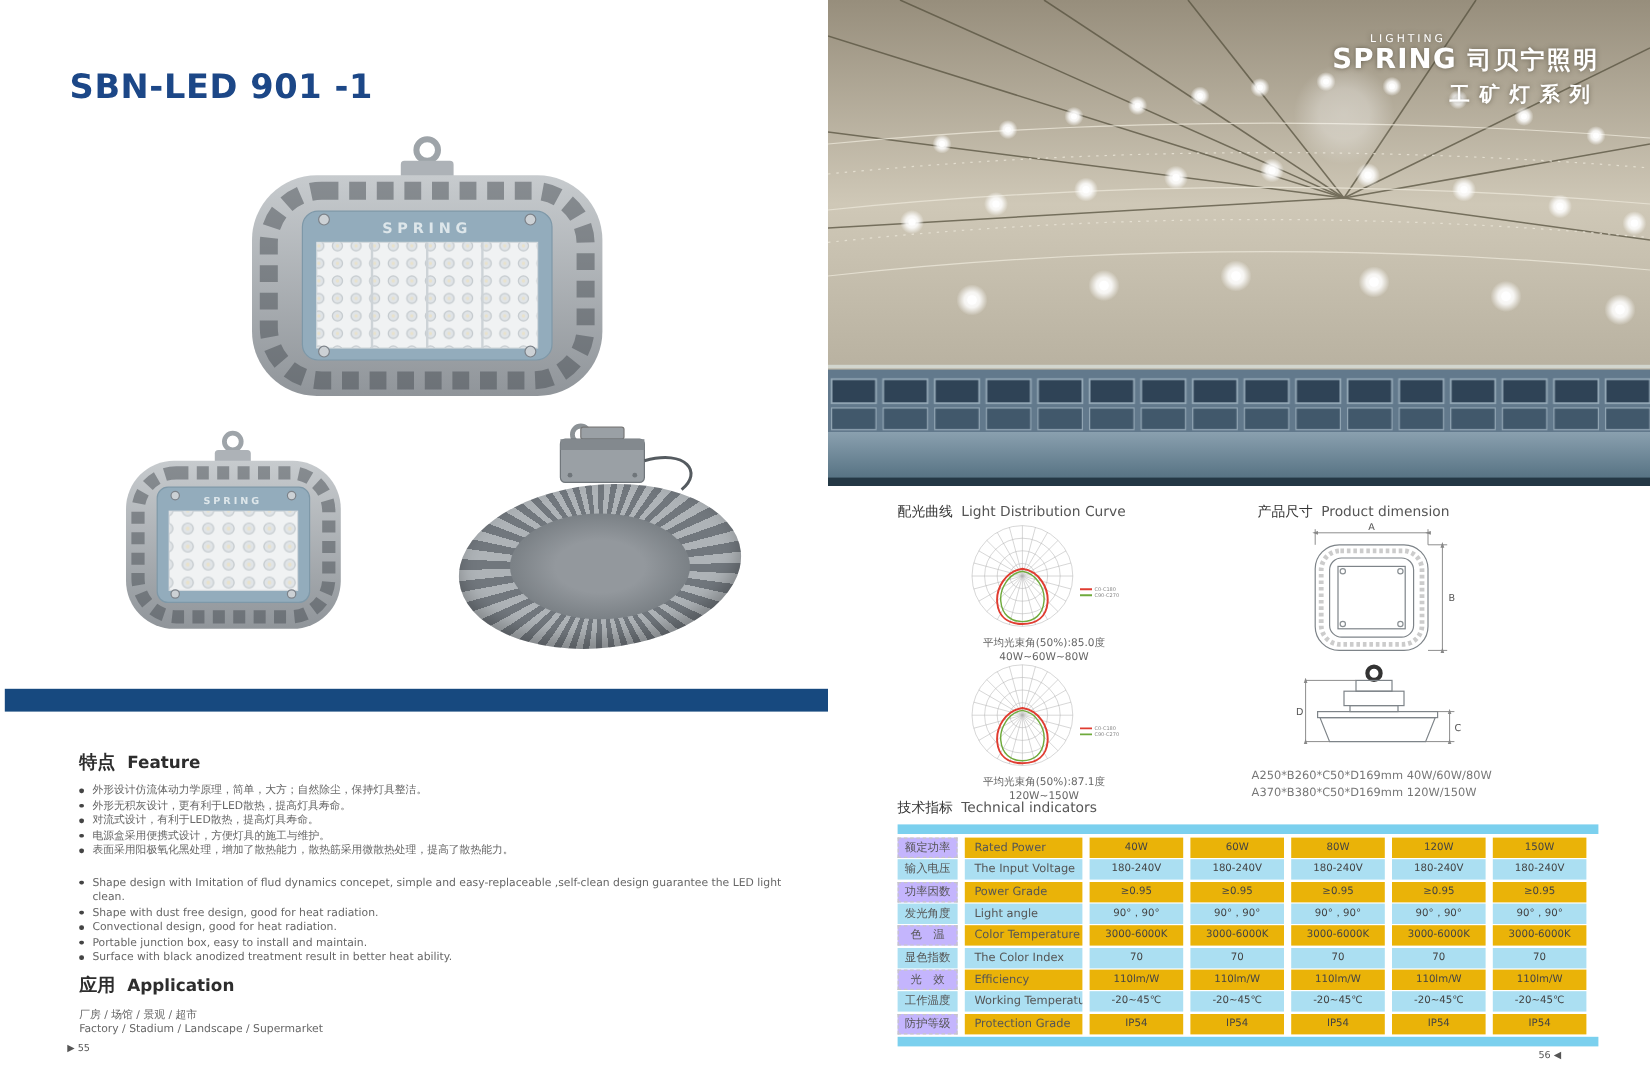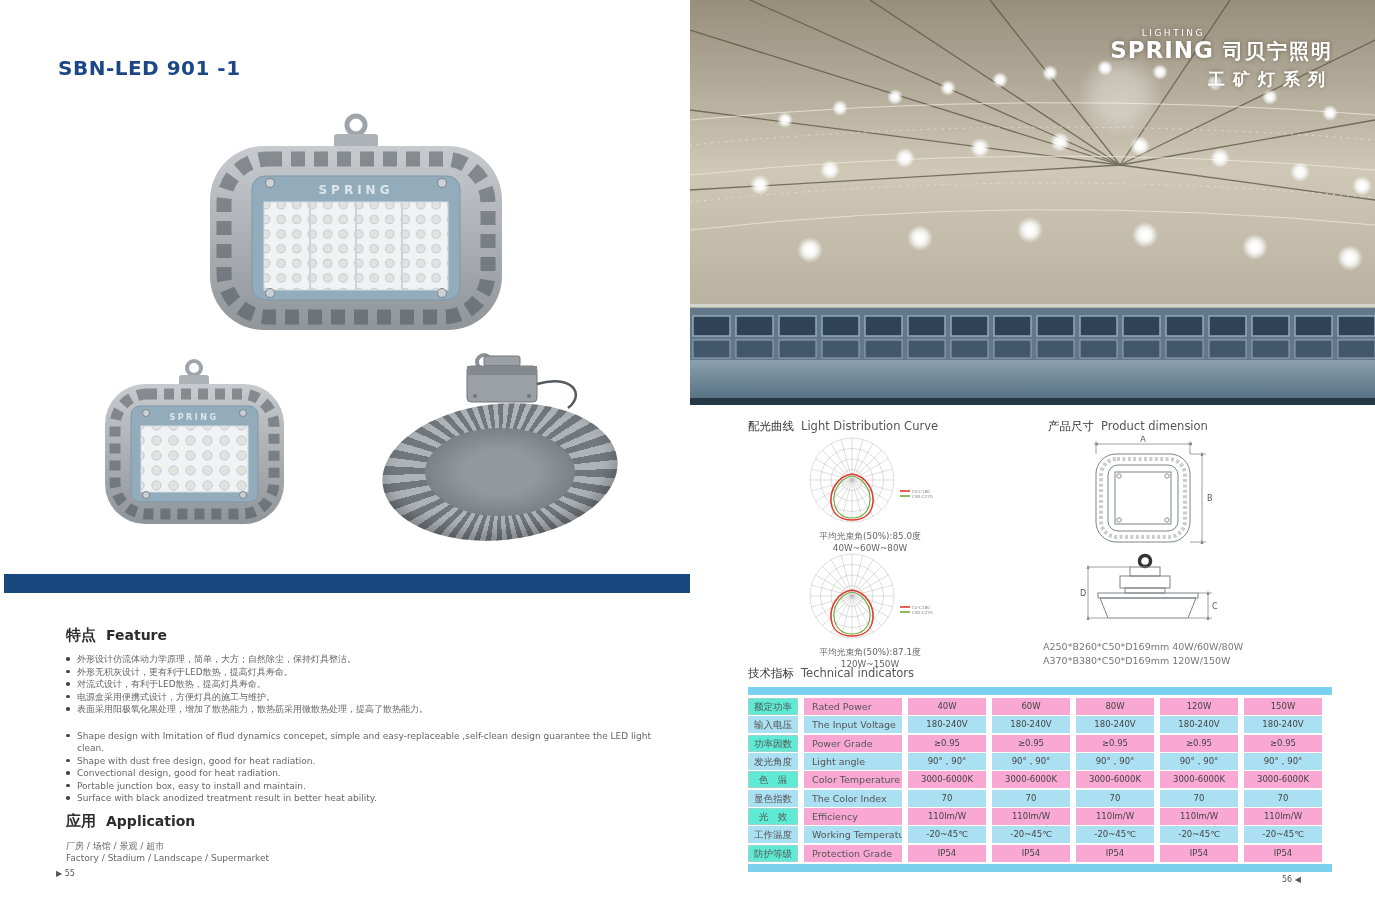--- a/index.html
+++ b/index.html
@@ -1,21 +1,21 @@
 <!DOCTYPE html>
 <html><head>
 <meta charset="utf-8">
 <style>
   html,body{margin:0;padding:0;background:#fff;}
   .page{position:relative;width:1375px;height:902px;background:#fff;overflow:hidden;
         font-family:"DejaVu Sans",sans-serif;}
   .abs{position:absolute;}
 
   
-  .title{left:58px;top:56px;font-size:20px;font-weight:bold;color:#1c4787;letter-spacing:.5px;}
+  .title{left:58px;top:56px;font-size:28px;font-weight:bold;color:#1c4787;letter-spacing:.5px;}
   .divider-bar{left:4px;top:574px;width:686px;height:19px;background:#17497f;}
 
   .sec-head{font-size:15px;font-weight:bold;color:#2d2d2d;}
   .sec-head .en{margin-left:10px;font-size:14px;}
   .bullets{list-style:none;margin:8px 0 0 0;padding:0;}
   .bullets li{position:relative;font-size:9px;color:#666;line-height:12.5px;padding-left:11px;}
   .bullets li .dot{position:absolute;left:0;top:4px;width:3.5px;height:3.5px;border-radius:50%;background:#444;}
   .bullets.en-list{margin-top:14px;}
   .app-line{font-size:9px;color:#666;line-height:12px;}
   .page-marker{font-size:8px;color:#555;}
@@ -49,22 +49,22 @@
   .dim-text{font-size:9.5px;color:#777;line-height:14px;}
 
   
   .strip{background:#7bd0ee;height:8px;}
   .ttable{width:584px;}
   .trow{display:grid;grid-template-columns:50px 98px repeat(5,78px);column-gap:6px;height:17px;margin-bottom:1.35px;}
   .cell{line-height:17px;overflow:hidden;white-space:nowrap;}
   .c-zh{text-align:center;font-size:9.5px;color:#555;}
   .c-en{font-size:9.5px;color:#555;padding-left:8px;}
   .c-val{font-size:8.5px;color:#444;text-align:center;}
-  .trow.base .c-zh{background:#5eead4;outline:1px dashed #c6c6c6;outline-offset:-1px;}
-  .trow.base .c-en,.trow.base .c-val{background:#f9a8d4;}
+  .trow.base .c-zh{background:#c4b5fd;outline:1px dashed #c6c6c6;outline-offset:-1px;}
+  .trow.base .c-en,.trow.base .c-val{background:#eab308;}
   .trow.alt .cell{background:#abdff2;}
 
   
   .spring-label{font-size:12px;font-weight:bold;letter-spacing:4px;fill:#dde6ea;}
   .spring-label-sm{font-size:8px;font-weight:bold;letter-spacing:2.5px;fill:#dde6ea;}
   .backview{left:372px;top:352px;width:256px;height:196px;}
   .fins{position:absolute;left:10px;top:52px;width:236px;height:136px;border-radius:50%;
         background:repeating-conic-gradient(#aeb3b7 0deg 4.5deg,#71777d 4.5deg 9deg);
         transform:rotate(-6deg);box-shadow:inset 0 -8px 14px rgba(0,0,0,.25);}
   .fins-core{position:absolute;left:53px;top:76px;width:150px;height:88px;border-radius:50%;

